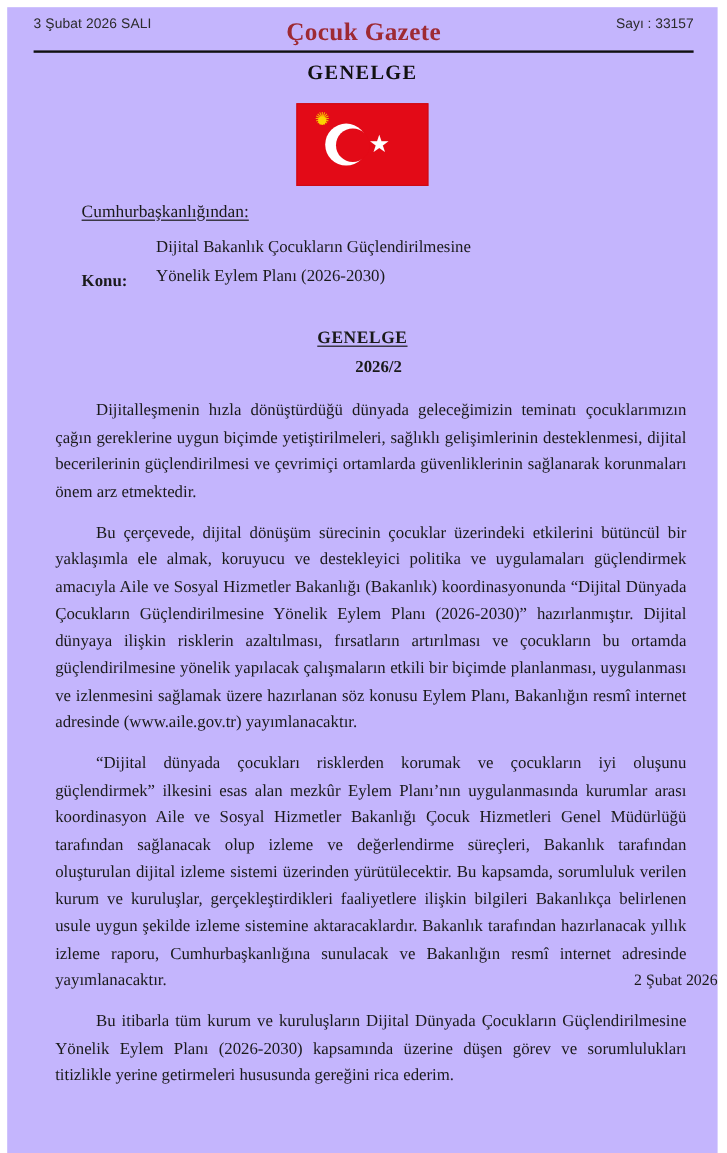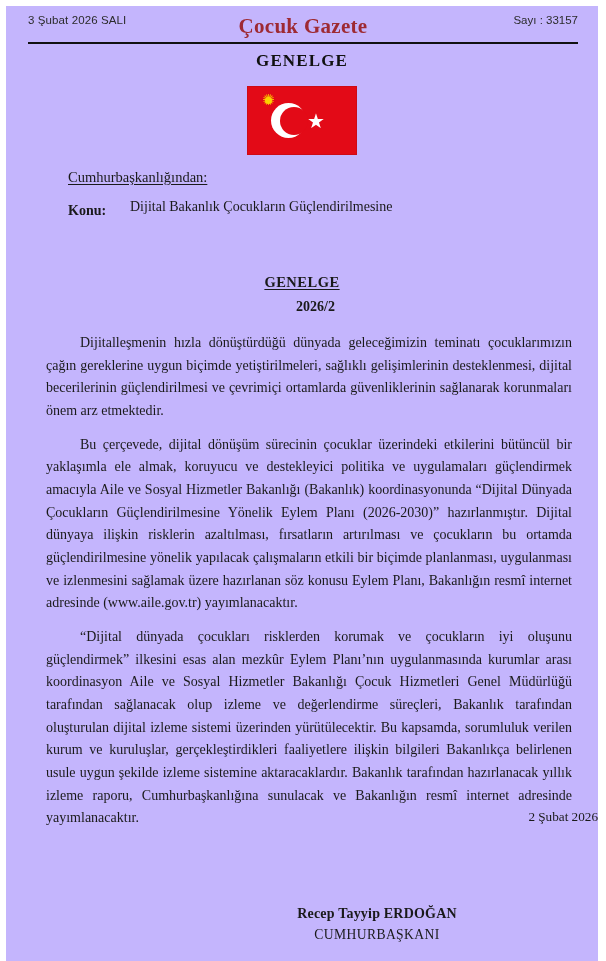--- a/index.html
+++ b/index.html
@@ -260,35 +260,33 @@
       <div class="sunburst-core"></div>
     </div>
   </div>
 
   <div class="issuer-block">
     <div class="issuer">Cumhurbaşkanlığından:</div>
     <div class="subject-row">
       <div class="subject-label">Konu:</div>
       <div class="subject-text">
         <div>Dijital Bakanlık Çocukların Güçlendirilmesine</div>
+        <div>Yönelik Eylem Planı (2026-2030)</div>
       </div>
     </div>
   </div>
 
   <div class="circular-heading">
     <div class="circular-title">GENELGE</div>
     <div class="circular-number">2026/2</div>
   </div>
 
   <div class="body-text">
     <p>Dijitalleşmenin hızla dönüştürdüğü dünyada geleceğimizin teminatı çocuklarımızın çağın gereklerine uygun biçimde yetiştirilmeleri, sağlıklı gelişimlerinin desteklenmesi, dijital becerilerinin güçlendirilmesi ve çevrimiçi ortamlarda güvenliklerinin sağlanarak korunmaları önem arz etmektedir.</p>
     <p>Bu çerçevede, dijital dönüşüm sürecinin çocuklar üzerindeki etkilerini bütüncül bir yaklaşımla ele almak, koruyucu ve destekleyici politika ve uygulamaları güçlendirmek amacıyla Aile ve Sosyal Hizmetler Bakanlığı (Bakanlık) koordinasyonunda “Dijital Dünyada Çocukların Güçlendirilmesine Yönelik Eylem Planı (2026-2030)” hazırlanmıştır. Dijital dünyaya ilişkin risklerin azaltılması, fırsatların artırılması ve çocukların bu ortamda güçlendirilmesine yönelik yapılacak çalışmaların etkili bir biçimde planlanması, uygulanması ve izlenmesini sağlamak üzere hazırlanan söz konusu Eylem Planı, Bakanlığın resmî internet adresinde (www.aile.gov.tr) yayımlanacaktır.</p>
     <p>“Dijital dünyada çocukları risklerden korumak ve çocukların iyi oluşunu güçlendirmek” ilkesini esas alan mezkûr Eylem Planı’nın uygulanmasında kurumlar arası koordinasyon Aile ve Sosyal Hizmetler Bakanlığı Çocuk Hizmetleri Genel Müdürlüğü tarafından sağlanacak olup izleme ve değerlendirme süreçleri, Bakanlık tarafından oluşturulan dijital izleme sistemi üzerinden yürütülecektir. Bu kapsamda, sorumluluk verilen kurum ve kuruluşlar, gerçekleştirdikleri faaliyetlere ilişkin bilgileri Bakanlıkça belirlenen usule uygun şekilde izleme sistemine aktaracaklardır. Bakanlık tarafından hazırlanacak yıllık izleme raporu, Cumhurbaşkanlığına sunulacak ve Bakanlığın resmî internet adresinde yayımlanacaktır.</p>
+    <p>Bu itibarla tüm kurum ve kuruluşların Dijital Dünyada Çocukların Güçlendirilmesine Yönelik Eylem Planı (2026-2030) kapsamında üzerine düşen görev ve sorumlulukları titizlikle yerine getirmeleri hususunda gereğini rica ederim.</p>
   </div>
 
   <div class="sign-date">2 Şubat 2026</div>
 
-  <div class="signature">
-    <div class="signature-name">Recep Tayyip ERDOĞAN</div>
-    <div class="signature-title">CUMHURBAŞKANI</div>
-  </div>
 
 </div>
 
 </body></html>

